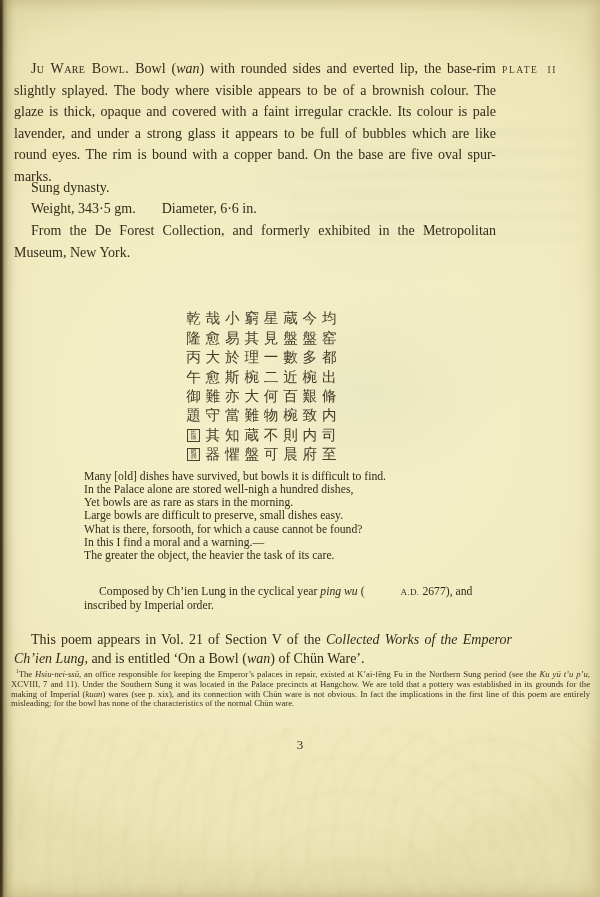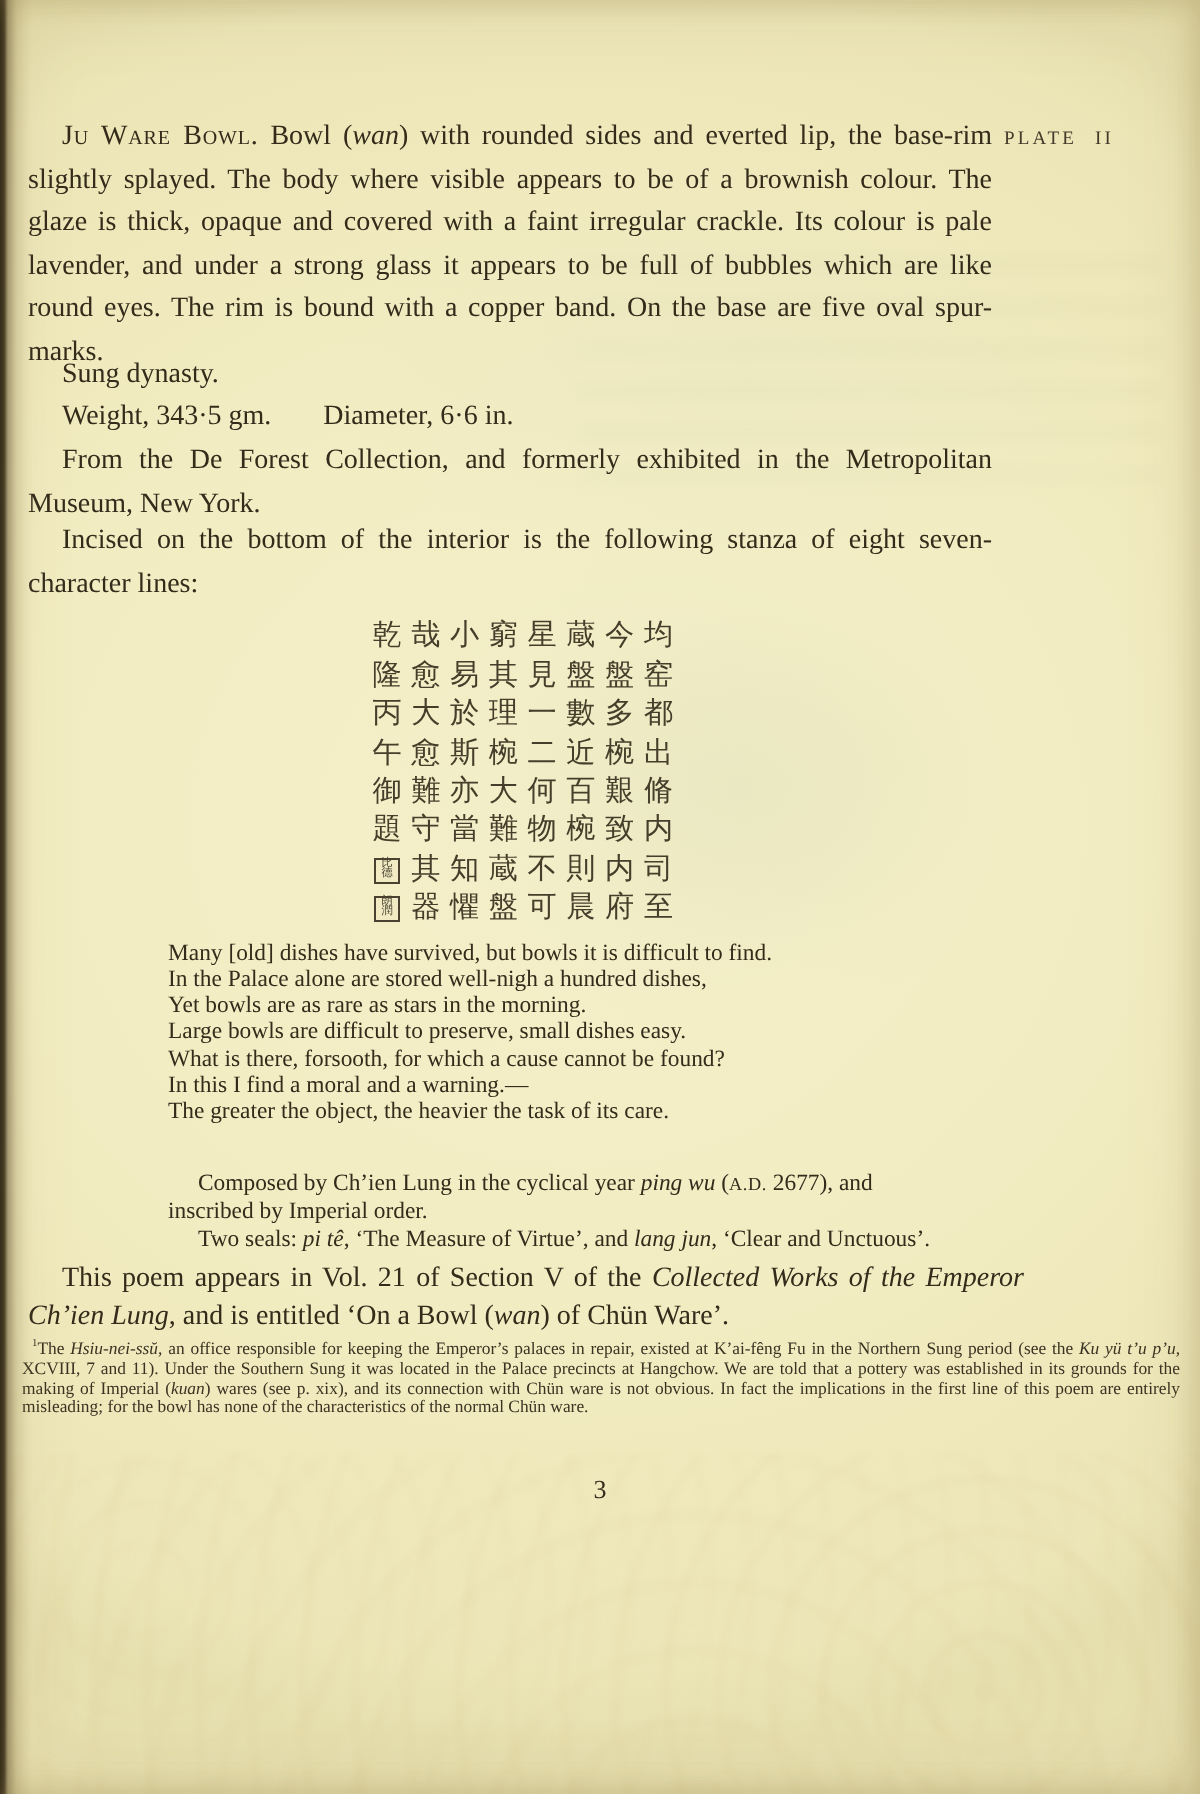--- a/index.html
+++ b/index.html
@@ -39,21 +39,21 @@
     background:
       repeating-radial-gradient(circle at 82% 70%, rgba(210,190,130,0.10) 0 5px, rgba(245,240,200,0.05) 5px 12px, rgba(210,190,130,0) 12px 26px),
       repeating-radial-gradient(circle at 58% 120%, rgba(210,190,130,0.08) 0 7px, rgba(245,240,200,0.04) 7px 15px, rgba(210,190,130,0) 15px 34px),
       repeating-radial-gradient(circle at 12% 40%, rgba(210,190,130,0.06) 0 6px, rgba(210,190,130,0) 6px 20px);
     filter:blur(1.2px);
   }
   .abs{position:absolute;}
   .para{text-align:justify;}
   .it{font-style:italic;}
   .sc{font-variant:small-caps;letter-spacing:.4px;}
-  .sc2{font-size:.78em;letter-spacing:.3px;}
+  .sc2{font-size:.78em;letter-spacing:.3px;margin-left:36px;}
   sup{font-size:.62em;line-height:0;vertical-align:super;}
   #para1{left:14px;top:58px;width:482px;font-size:14px;line-height:21.6px;text-indent:17px;}
   #plate{left:502px;top:65px;font-size:9.5px;letter-spacing:1.6px;word-spacing:5px;color:#43392a;}
   #dynasty{left:31px;top:180px;font-size:14px;}
   #weights{left:31px;top:201px;font-size:14px;}
   #weights .gap{display:inline-block;width:26px;}
   #provenance{left:14px;top:220px;width:482px;font-size:14px;line-height:21.6px;text-indent:17px;}
   #incised{left:14px;top:260px;width:482px;font-size:14px;line-height:21.6px;text-indent:17px;}
   
   #cjk{left:186px;top:309px;display:flex;flex-direction:row;color:#463d2a;
@@ -90,21 +90,20 @@
   <div id="plate" class="abs">PLATE II</div>
 
   <div id="dynasty" class="abs">Sung dynasty.</div>
 
   <div id="weights" class="abs">
     <span>Weight, 343·5 gm.</span><span class="gap"></span><span>Diameter, 6·6 in.</span>
   </div>
 
   <div id="provenance" class="abs para">From the De Forest Collection, and formerly exhibited in the Metropolitan Museum, New York.</div>
 
-  <div id="incised" class="abs para">Incised on the bottom of the interior is the following stanza of eight seven-character lines:</div>
 
   <div id="cjk" class="abs">
     <div class="ccol attr-col">
       <div>
           <div class="cchar">乾</div>
           <div class="cchar">隆</div>
           <div class="cchar">丙</div>
           <div class="cchar">午</div>
           <div class="cchar">御</div>
           <div class="cchar">題</div>
@@ -195,21 +194,20 @@
       <div class="tline"><span>In the Palace alone are stored well-nigh a hundred dishes,</span></div>
       <div class="tline"><span>Yet bowls are as rare as stars in the morning.</span></div>
       <div class="tline"><span>Large bowls are difficult to preserve, small dishes easy.</span></div>
       <div class="tline"><span>What is there, forsooth, for which a cause cannot be found?</span></div>
       <div class="tline"><span>In this I find a moral and a warning.—</span></div>
       <div class="tline"><span>The greater the object, the heavier the task of its care.</span></div>
     </div>
 
   <div id="composed" class="abs"><span>Composed by Ch’ien Lung in the cyclical year </span><span class="it">ping wu</span><span> (</span><span class="sc2">A.D.</span><span> 2677), and</span></div>
   <div id="inscribed" class="abs"><span>inscribed by Imperial order.</span></div>
-  <div id="sealsnote" class="abs"><span>Two seals: </span><span class="it">pi tê</span><span>, ‘The Measure of Virtue’, and </span><span class="it">lang jun</span><span>, ‘Clear and Unctuous’.</span></div>
 
   <div id="closing" class="abs para"><span>This poem appears in Vol. 21 of Section V of the </span><span class="it">Collected Works of the Emperor Ch’ien Lung</span><span>, and is entitled ‘On a Bowl (</span><span class="it">wan</span><span>) of Chün Ware’.</span></div>
 
   <div id="footnote" class="abs para"><sup>1</sup><span>The </span><span class="it">Hsiu-nei-ssŭ</span><span>, an office responsible for keeping the Emperor’s palaces in repair, existed at K’ai-fêng Fu in the Northern Sung period (see the </span><span class="it">Ku yü t’u p’u</span><span>, XCVIII, 7 and 11).  Under the Southern Sung it was located in the Palace precincts at Hangchow.  We are told that a pottery was established in its grounds for the making of Imperial (</span><span class="it">kuan</span><span>) wares (see p. xix), and its connection with Chün ware is not obvious.  In fact the implications in the first line of this poem are entirely misleading; for the bowl has none of the characteristics of the normal Chün ware.</span></div>
 
   <div id="pageno" class="abs">3</div>
 
   <div class="left-edge"></div>
   <div class="vignette"></div>
 </div>

